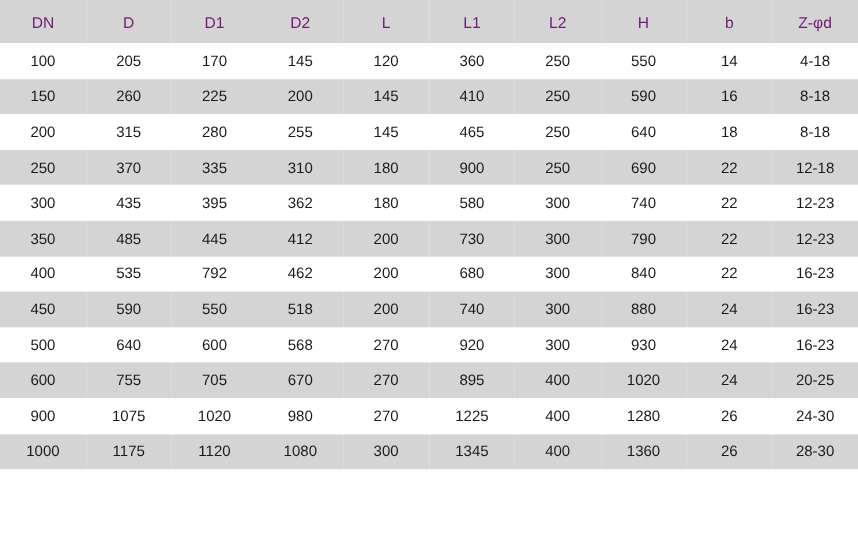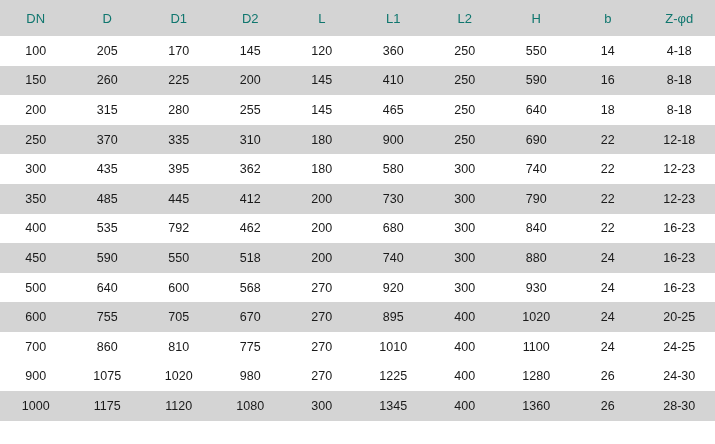--- a/index.html
+++ b/index.html
@@ -23,21 +23,21 @@
     vertical-align: middle;
     font-size: 12.5px;
     color: #1a1a1a;
     height: 29.6px;
     padding: 0;
     border: none;
   }
   #spec-table thead td {
     background: #d4d4d4;
     font-size: 13px;
-    color: #0f766e;
+    color: #701a75;
     height: 36px;
   }
   #spec-table tbody tr.row-odd td {
     background: #ffffff;
   }
   #spec-table tbody tr.row-even td {
     background: #d4d4d4;
   }
 </style>
 </head>
@@ -173,32 +173,20 @@
         <td>705</td>
         <td>670</td>
         <td>270</td>
         <td>895</td>
         <td>400</td>
         <td>1020</td>
         <td>24</td>
         <td>20-25</td>
       </tr>
       <tr class="row-odd">
-        <td>700</td>
-        <td>860</td>
-        <td>810</td>
-        <td>775</td>
-        <td>270</td>
-        <td>1010</td>
-        <td>400</td>
-        <td>1100</td>
-        <td>24</td>
-        <td>24-25</td>
-      </tr>
-      <tr class="row-odd">
         <td>900</td>
         <td>1075</td>
         <td>1020</td>
         <td>980</td>
         <td>270</td>
         <td>1225</td>
         <td>400</td>
         <td>1280</td>
         <td>26</td>
         <td>24-30</td>

